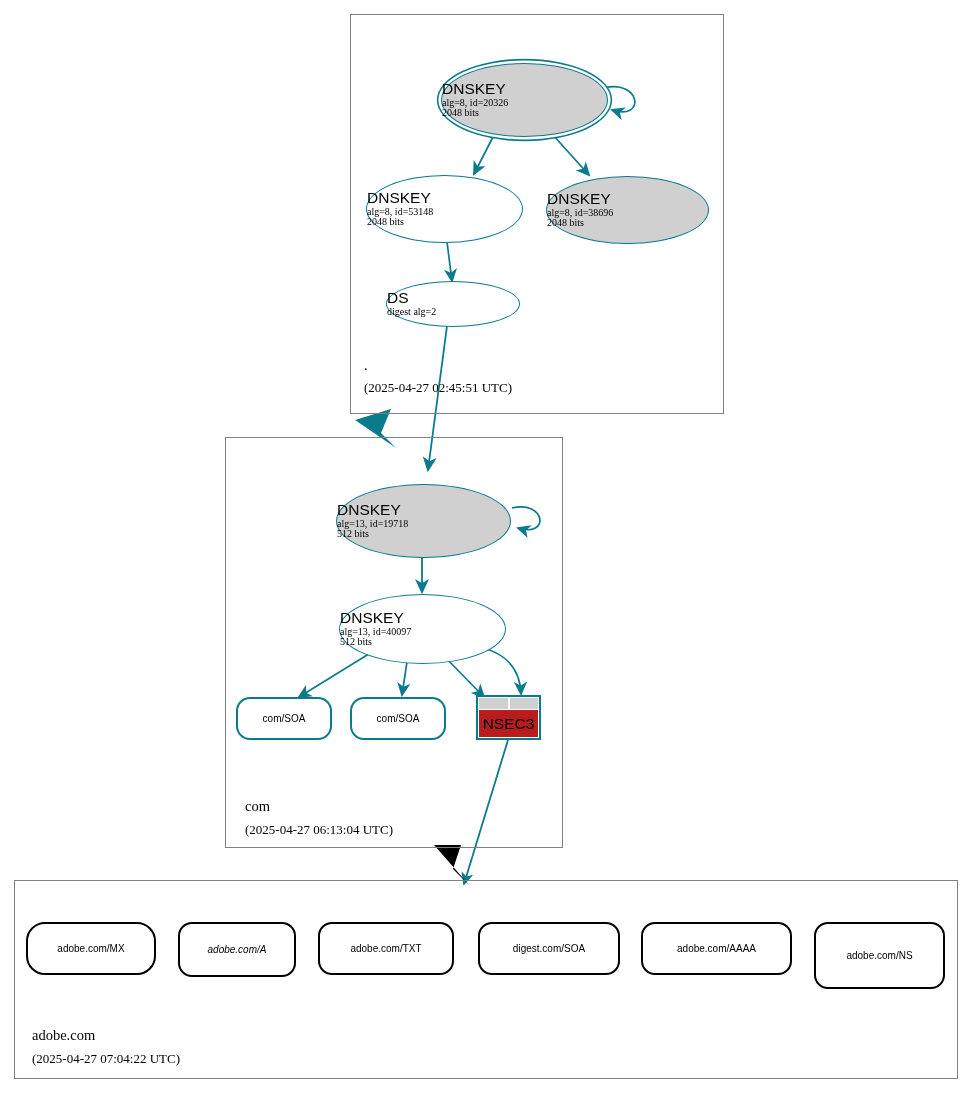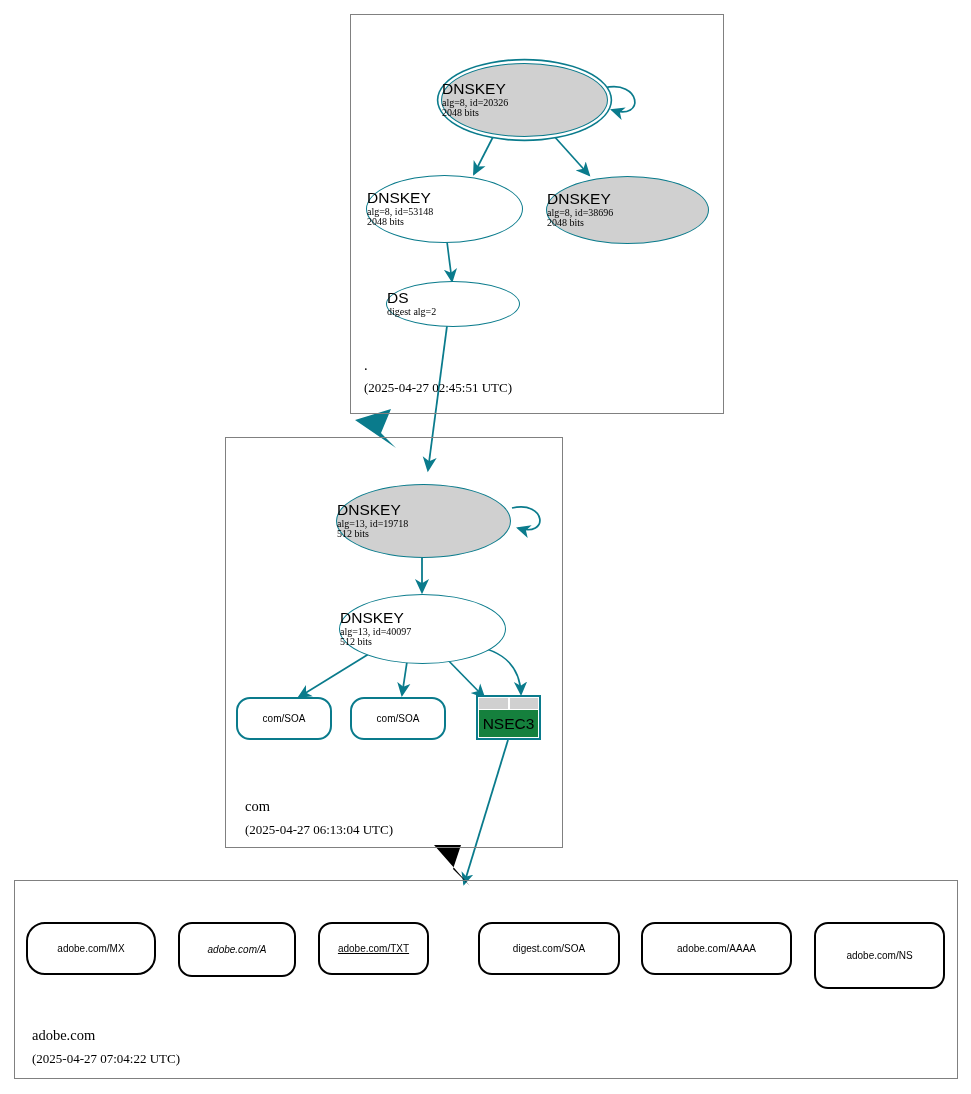--- a/index.html
+++ b/index.html
@@ -45,21 +45,21 @@
   .node-nsec3{
     position:absolute;box-sizing:border-box;
     border:2px solid #0a7b8c;background:#c9c9c9;
     display:flex;flex-direction:column;
   }
   .nsec3-head{display:flex;height:13px;flex:0 0 13px;}
   .nsec3-cell{flex:1;background:#d0d0d0;border:1px solid #ffffff;box-sizing:border-box;}
   .nsec3-body{
     flex:1;display:flex;align-items:center;justify-content:center;
     font-family:"Liberation Sans", sans-serif;font-size:15.5px;color:#000;
-    background:#15803d;border:1px solid #ffffff;border-top:none;box-sizing:border-box;
+    background:#b91c1c;border:1px solid #ffffff;border-top:none;box-sizing:border-box;
   }
 </style>
 </head>
 <body>
 
 <div id="graph">
 
   <svg width="971" height="1094" style="position:absolute;left:0;top:0;">
     <defs>
       <marker id="ah-teal" markerWidth="9" markerHeight="9" refX="7.2" refY="4.5" orient="auto" markerUnits="strokeWidth">
@@ -153,18 +153,18 @@
     </div>
     <div class="nsec3-body">NSEC3</div>
   </div>
 
   <div class="cluster-box" style="left:14px;top:880px;width:944px;height:199px;"></div>
   <div class="cluster-label" style="left:32px;top:1027px;">adobe.com</div>
   <div class="cluster-time" style="left:32px;top:1051px;">(2025-04-27 07:04:22 UTC)</div>
 
   <div class="node-rrset insecure" style="left:26px;top:922px;width:130px;height:53px;border-radius:19px;">adobe.com/MX</div>
   <div class="node-rrset insecure" style="left:178px;top:922px;width:118px;height:55px;font-style:italic;">adobe.com/A</div>
-  <div class="node-rrset insecure" style="left:318px;top:922px;width:111px;height:53px;text-decoration:underline;">adobe.com/TXT</div>
+  <div class="node-rrset insecure" style="left:318px;top:922px;width:136px;height:53px;">adobe.com/TXT</div>
   <div class="node-rrset insecure" style="left:478px;top:922px;width:142px;height:53px;">digest.com/SOA</div>
   <div class="node-rrset insecure" style="left:641px;top:922px;width:151px;height:53px;">adobe.com/AAAA</div>
   <div class="node-rrset insecure" style="left:814px;top:922px;width:131px;height:67px;">adobe.com/NS</div>
 
 </div>
 
 </body></html>

